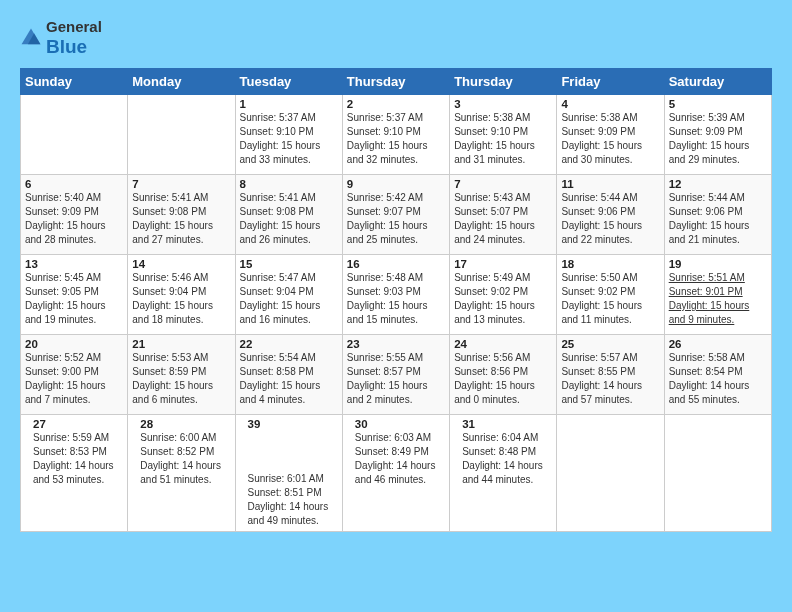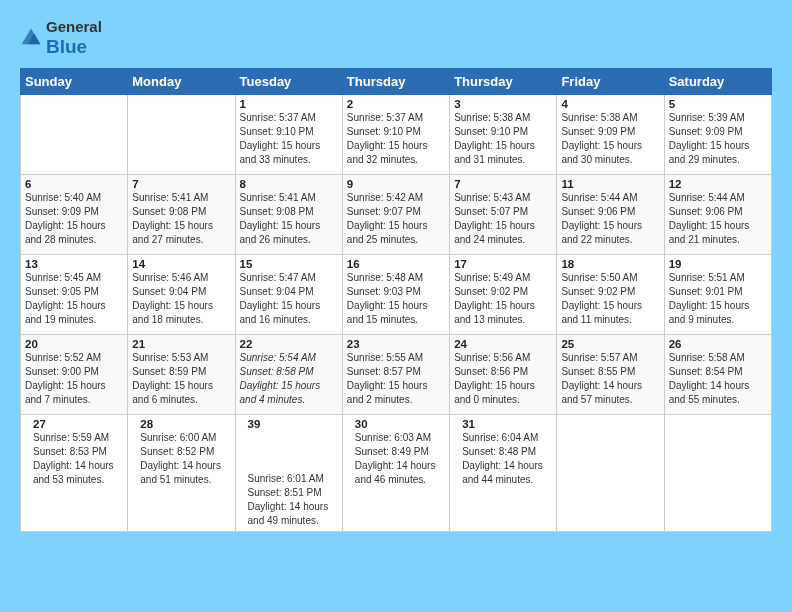--- a/index.html
+++ b/index.html
@@ -247,21 +247,21 @@
           </td>
           <td>
             <span class="day-number">18</span>
             <div class="day-info" style="white-space: pre-line;">Sunrise: 5:50 AM
 Sunset: 9:02 PM
 Daylight: 15 hours
 and 11 minutes.</div>
           </td>
           <td>
             <span class="day-number">19</span>
-            <div class="day-info" style="white-space: pre-line;">Sunrise: 5:51 AM
+            <div class="day-info" style="white-space: pre-line; text-decoration: underline;">Sunrise: 5:51 AM
 Sunset: 9:01 PM
 Daylight: 15 hours
 and 9 minutes.</div>
           </td>
         </tr>
         <tr class="row-alt">
           <td>
             <span class="day-number">20</span>
             <div class="day-info" style="white-space: pre-line;">Sunrise: 5:52 AM
 Sunset: 9:00 PM
@@ -270,21 +270,21 @@
           </td>
           <td>
             <span class="day-number">21</span>
             <div class="day-info" style="white-space: pre-line;">Sunrise: 5:53 AM
 Sunset: 8:59 PM
 Daylight: 15 hours
 and 6 minutes.</div>
           </td>
           <td>
             <span class="day-number">22</span>
-            <div class="day-info" style="white-space: pre-line; font-style: italic;">Sunrise: 5:54 AM
+            <div class="day-info" style="white-space: pre-line;">Sunrise: 5:54 AM
 Sunset: 8:58 PM
 Daylight: 15 hours
 and 4 minutes.</div>
           </td>
           <td>
             <span class="day-number">23</span>
             <div class="day-info" style="white-space: pre-line;">Sunrise: 5:55 AM
 Sunset: 8:57 PM
 Daylight: 15 hours
 and 2 minutes.</div>

